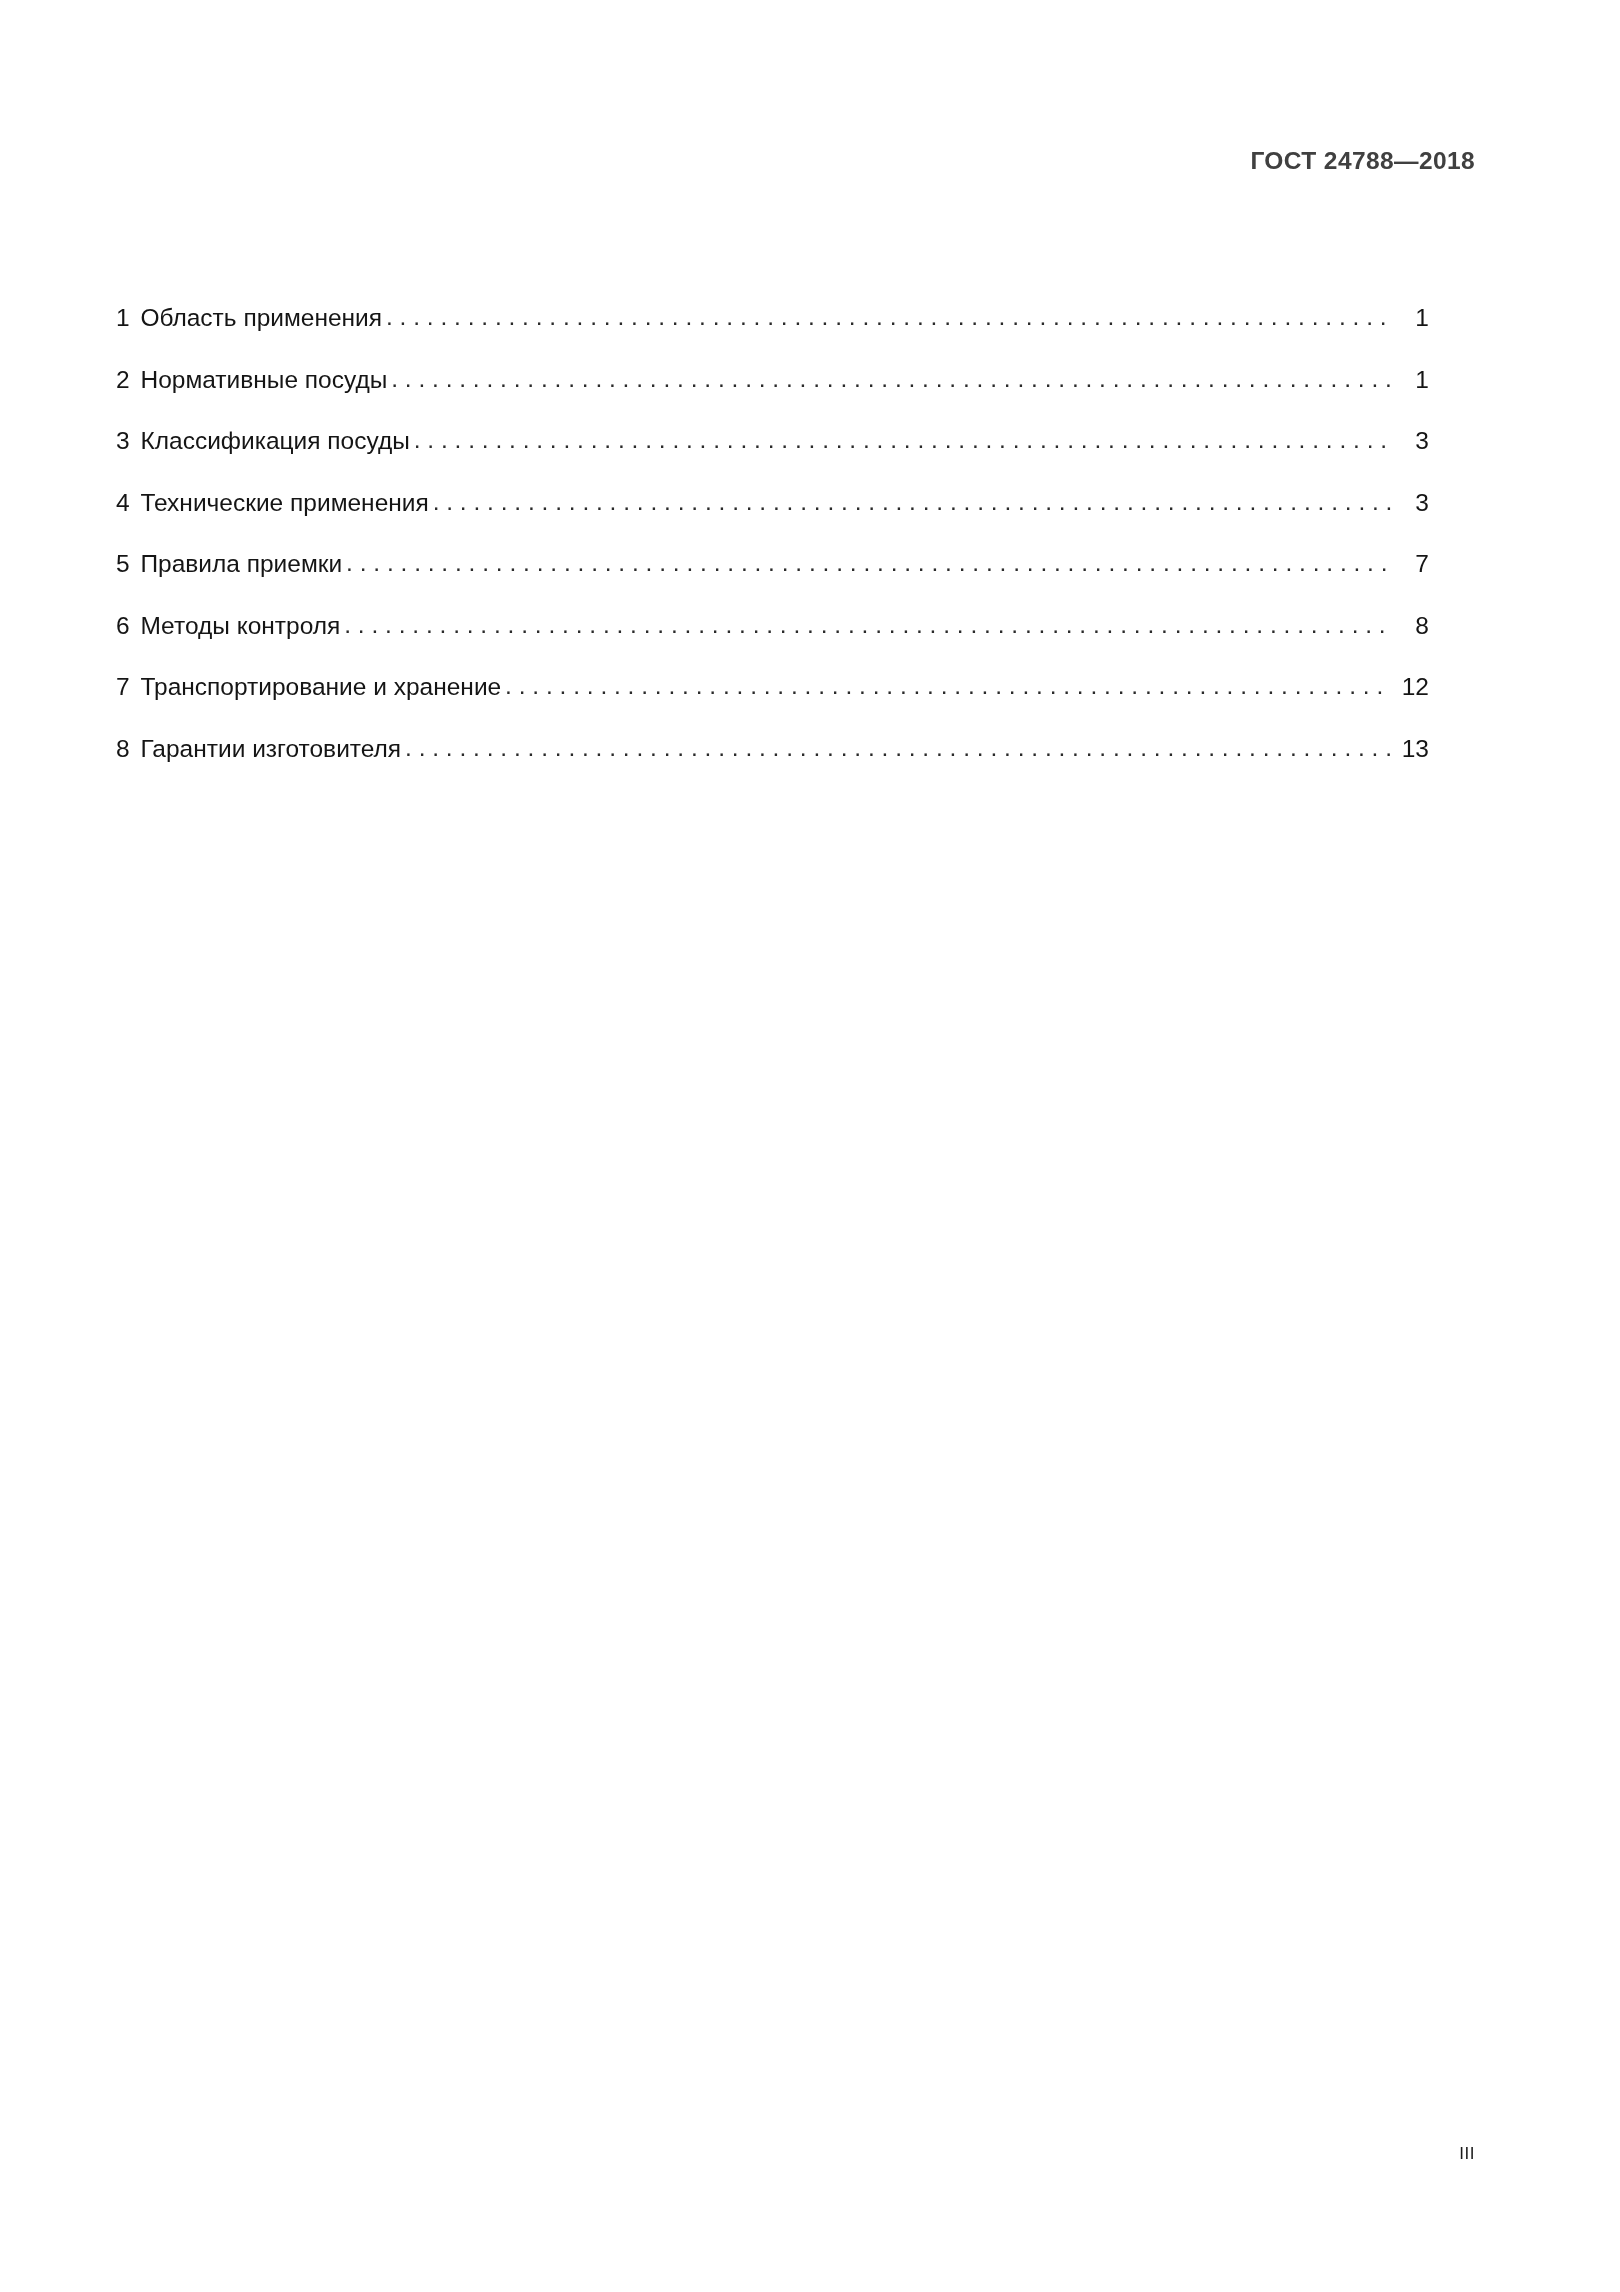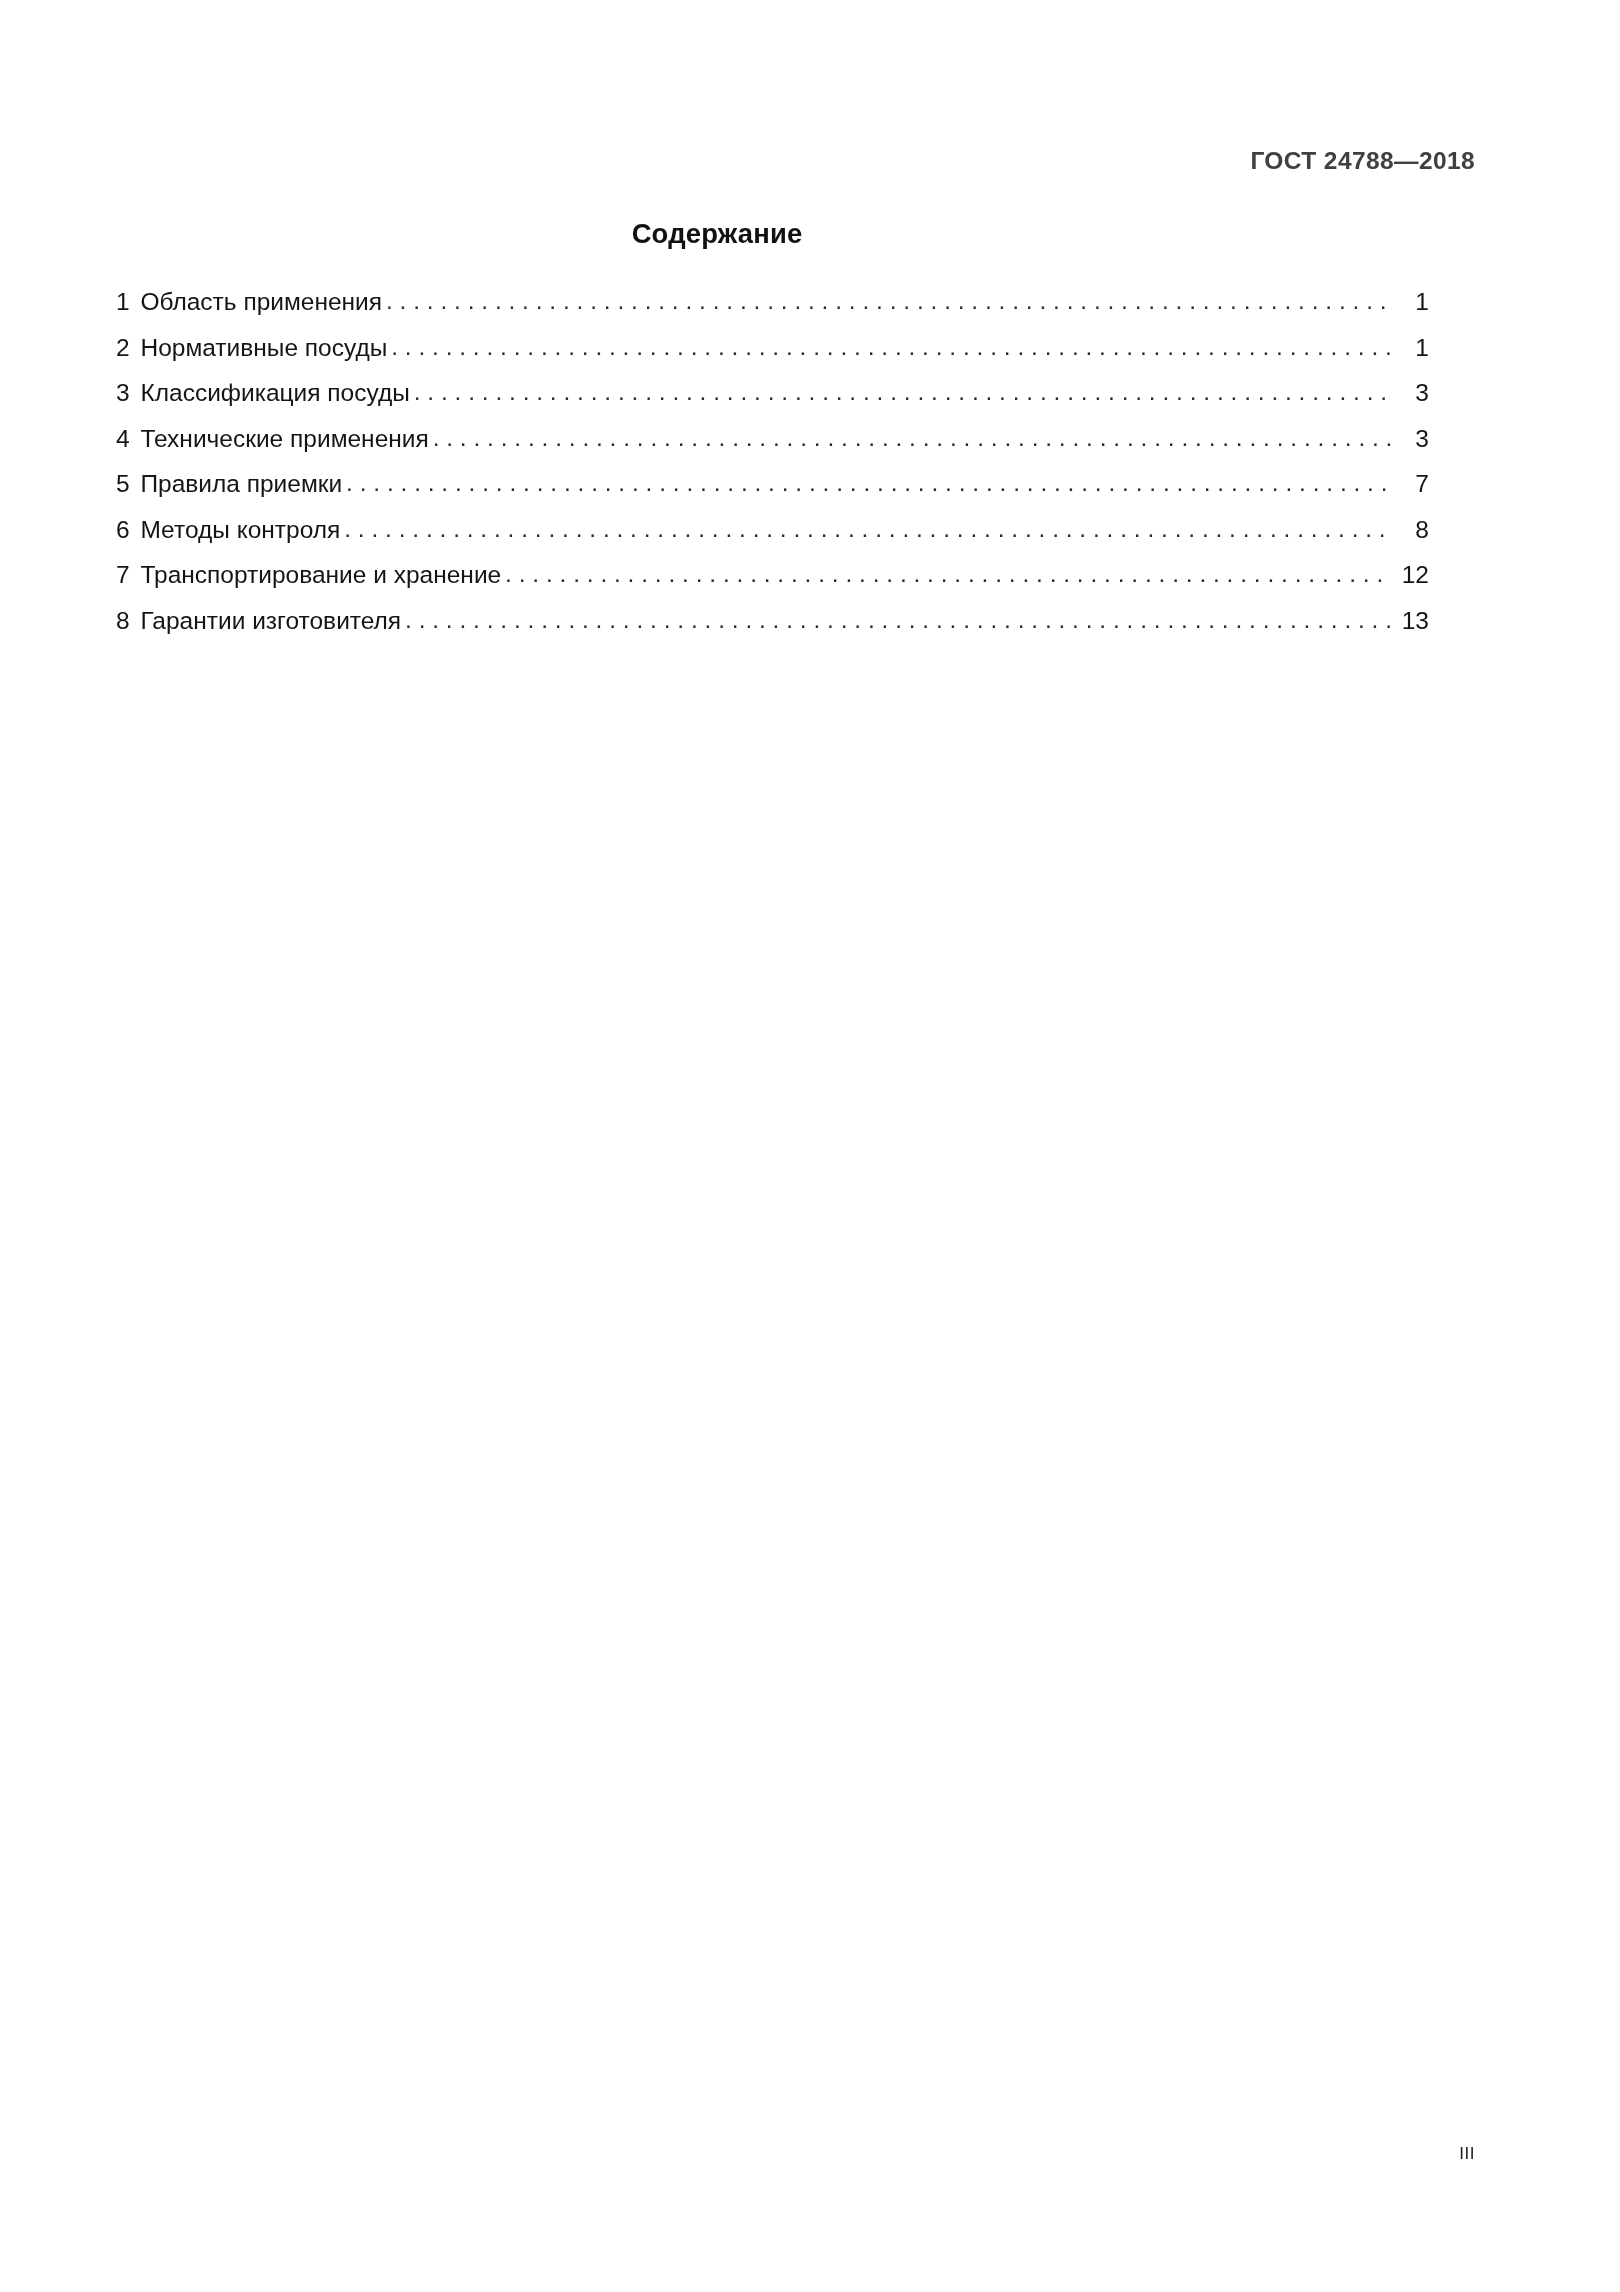--- a/index.html
+++ b/index.html
@@ -61,20 +61,21 @@
     color: #151515;
     margin-bottom: 21px;
     white-space: nowrap;
   }
   .toc-num {
     flex: 0 0 auto;
     margin-right: 10.8px;
   }
   .toc-label {
     flex: 0 0 auto;
+    margin-top: 16px;
   }
   .toc-dots {
     flex: 1 1 auto;
     margin: 0 3.9px;
     overflow: hidden;
     white-space: nowrap;
     color: #2a2a2a;
     font-size: 24.5px;
     letter-spacing: 0px;
     position: relative;
@@ -98,21 +99,20 @@
     letter-spacing: 0.5px;
   }
 </style>
 </head>
 <body>
 
 <div class="page">
 
   <div class="doc-header">ГОСТ 24788—2018</div>
 
-  <div class="toc-title">Содержание</div>
 
   <div class="toc">
 
     <div class="toc-entry">
       <span class="toc-num">1</span>
       <span class="toc-label">Область применения</span>
       <span class="toc-dots"></span>
       <span class="toc-page">1</span>
     </div>
 

